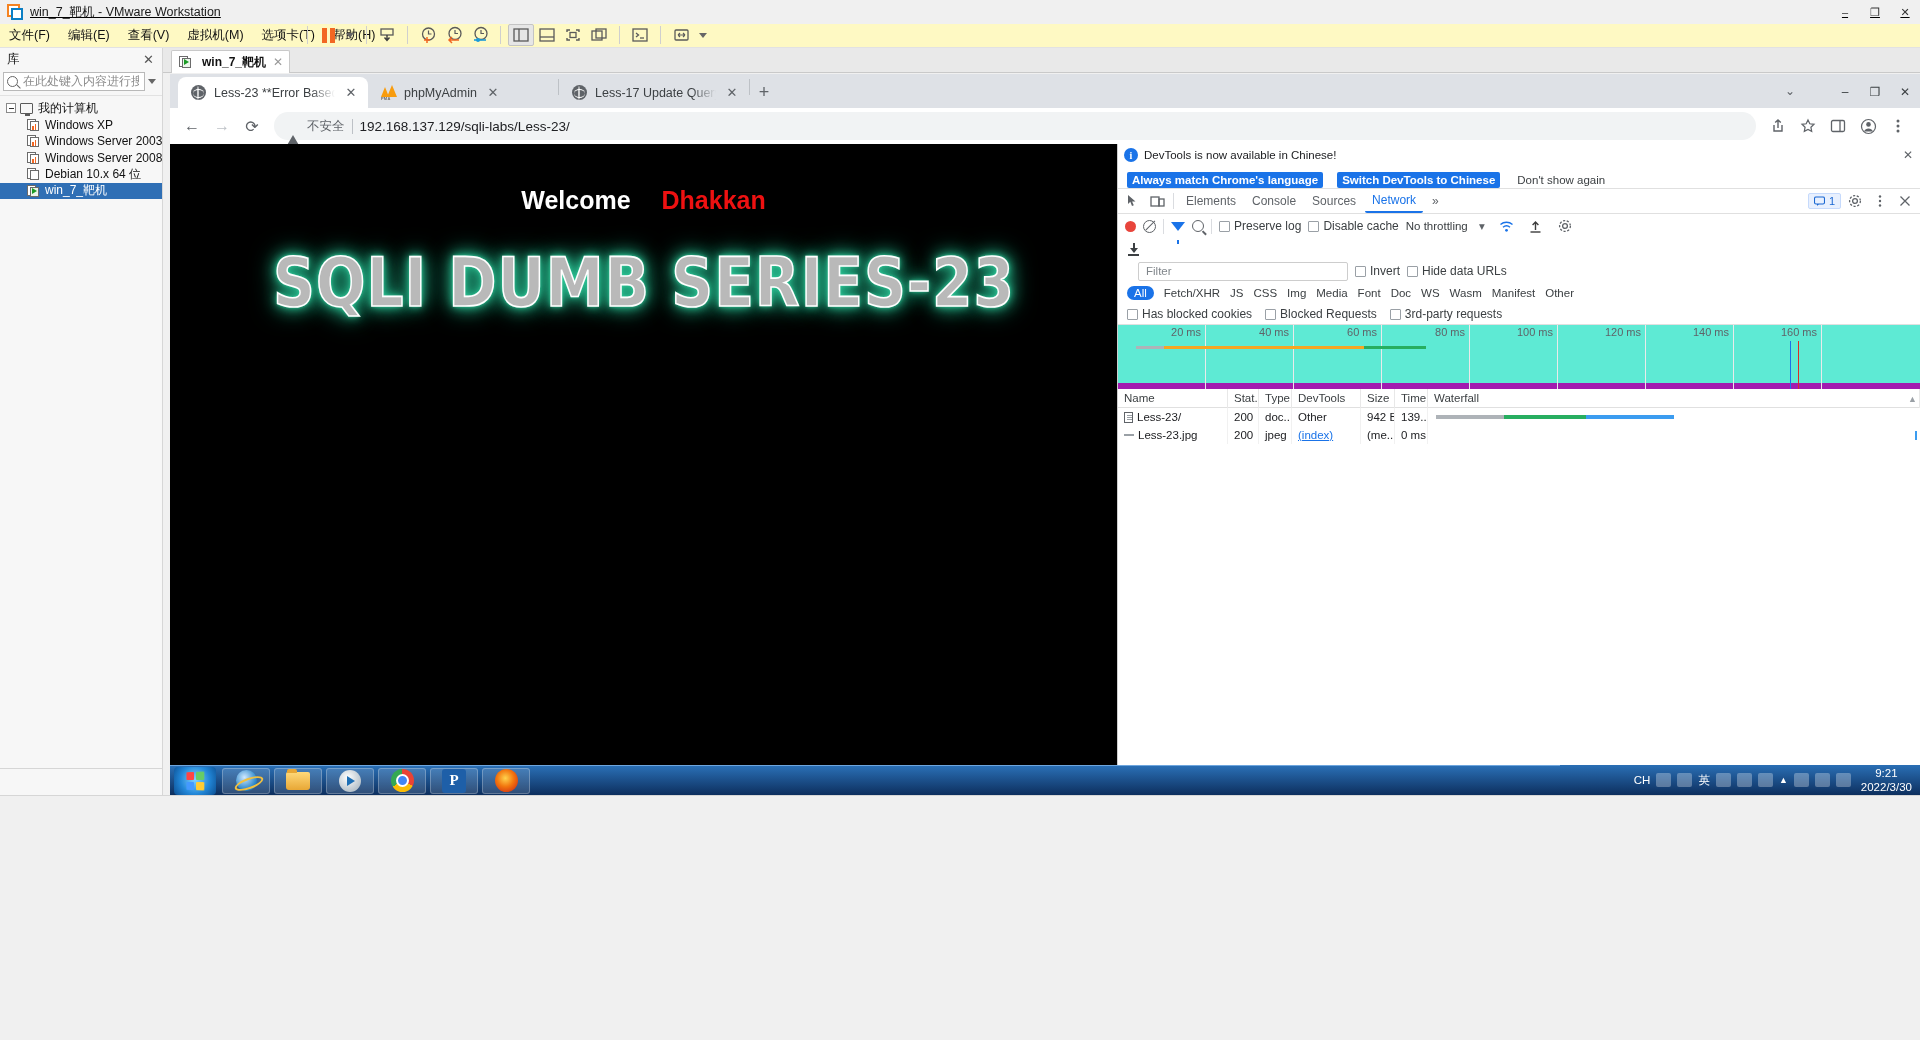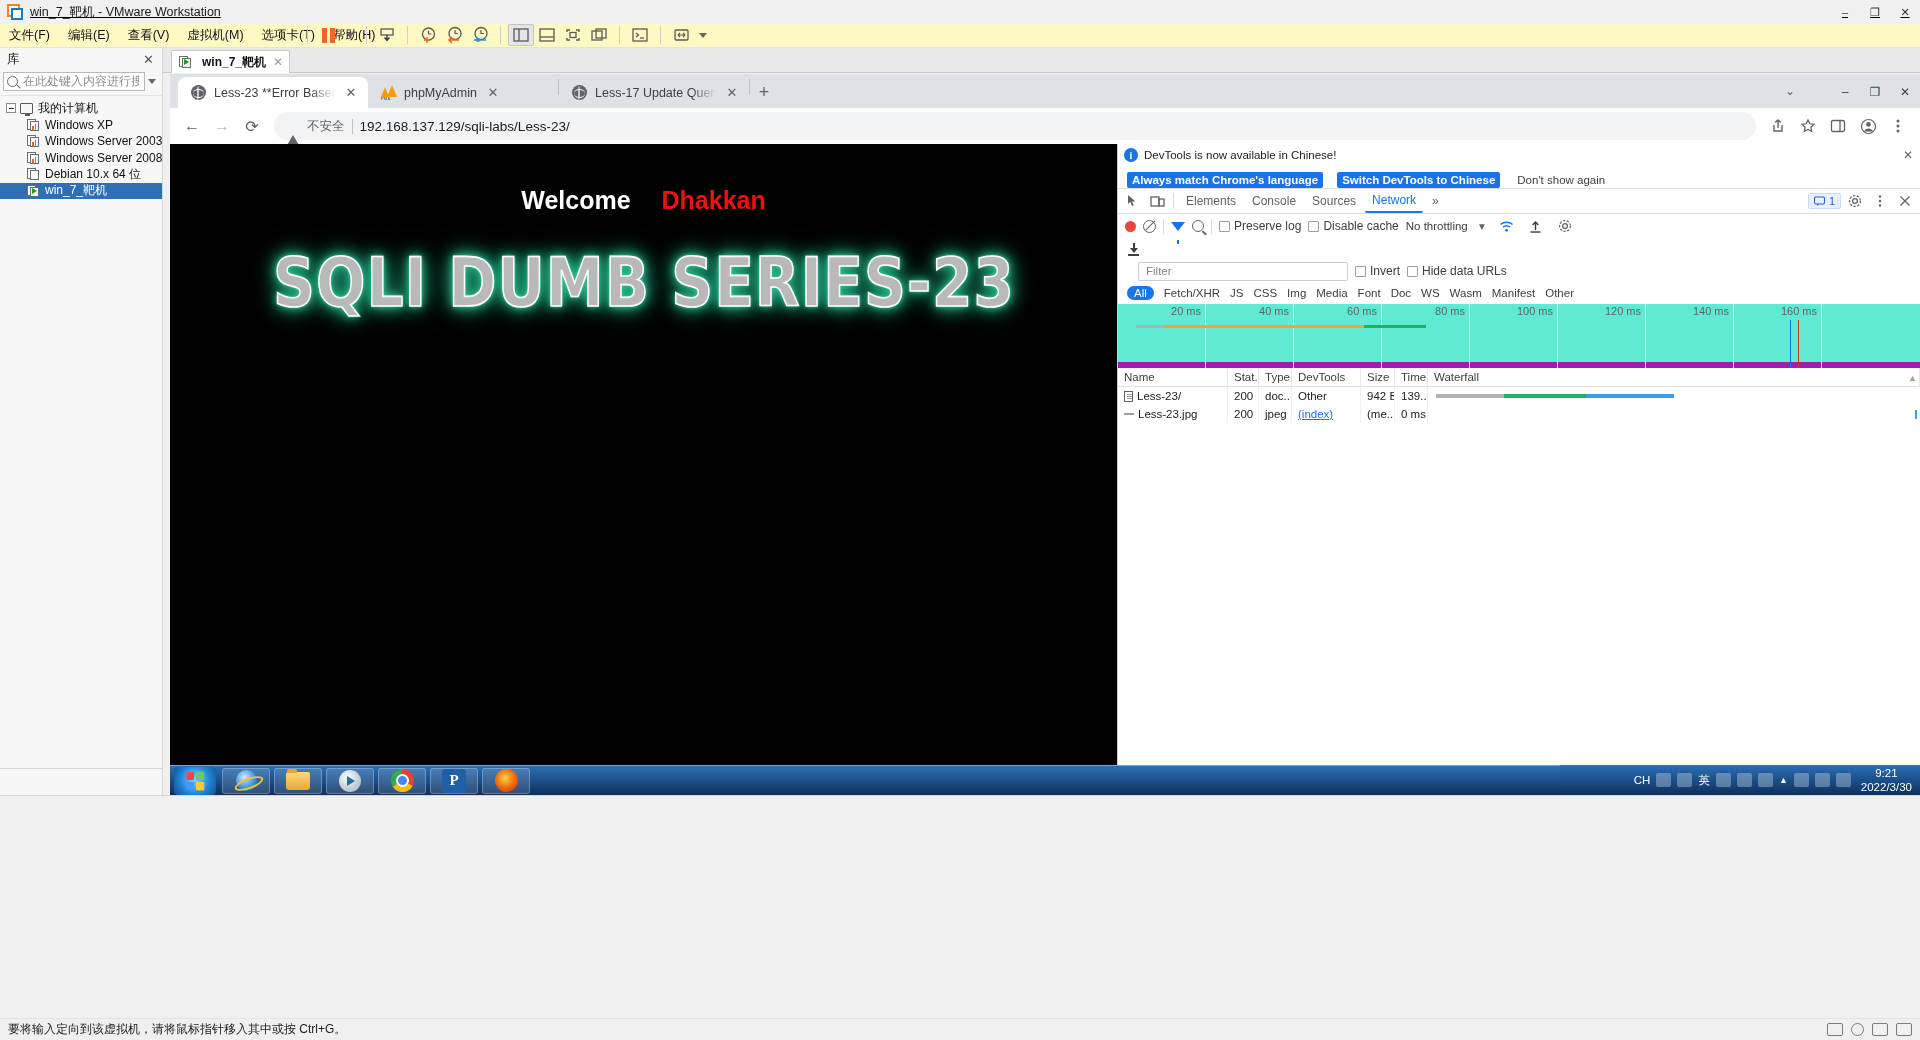--- a/index.html
+++ b/index.html
@@ -694,20 +694,34 @@
           <span class="dt-type">Img</span>
           <span class="dt-type">Media</span>
           <span class="dt-type">Font</span>
           <span class="dt-type">Doc</span>
           <span class="dt-type">WS</span>
           <span class="dt-type">Wasm</span>
           <span class="dt-type">Manifest</span>
           <span class="dt-type">Other</span>
         </div>
 
+        <div class="dt-cbrow">
+          <span class="dt-cb">
+            <span class="cbox"></span>
+            <span>Has blocked cookies</span>
+          </span>
+          <span class="dt-cb">
+            <span class="cbox"></span>
+            <span>Blocked Requests</span>
+          </span>
+          <span class="dt-cb">
+            <span class="cbox"></span>
+            <span>3rd-party requests</span>
+          </span>
+        </div>
 
         <div class="dt-timeline">
           <div class="tl-tick" style="left:0px;width:88px;">
               <span>20 ms</span>
             </div>
           <div class="tl-tick" style="left:88px;width:88px;">
               <span>40 ms</span>
             </div>
           <div class="tl-tick" style="left:176px;width:88px;">
               <span>60 ms</span>
@@ -832,23 +846,14 @@
     <span class="tray-ico"></span>
     <span class="tray-ico"></span>
     <span class="tray-clock">
       <span style="display:block">9:21</span>
       <span style="display:block">2022/3/30</span>
     </span>
   </div>
 
   <div class="vm-hintbar"></div>
 
-  <div class="vm-statusbar">
-    <span>要将输入定向到该虚拟机，请将鼠标指针移入其中或按 Ctrl+G。</span>
-    <span class="sb-right">
-      <span class="sb-ico"></span>
-      <span class="sb-ico b"></span>
-      <span class="sb-ico"></span>
-      <span class="sb-ico"></span>
-    </span>
-  </div>
 
 </div>
 
 </body></html>

